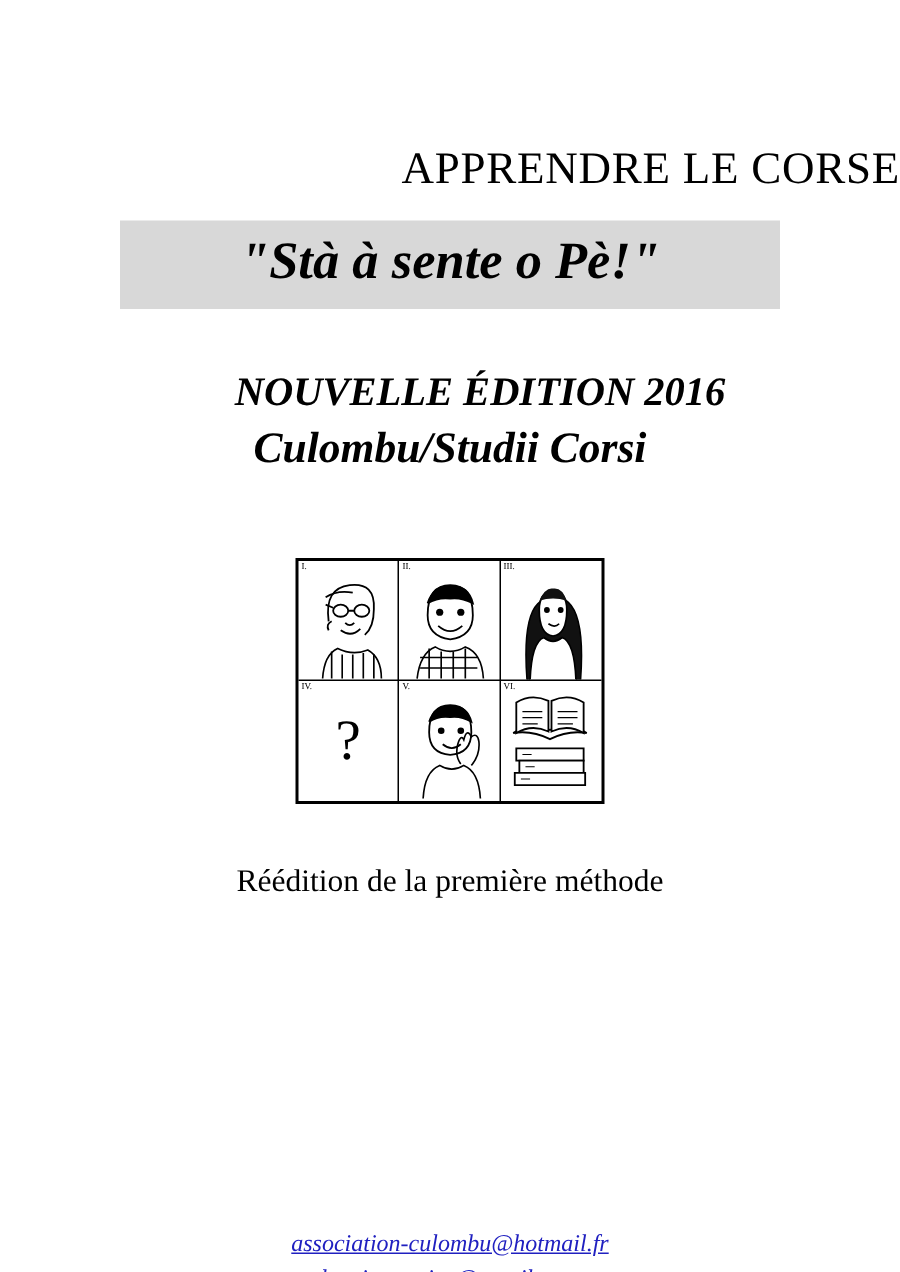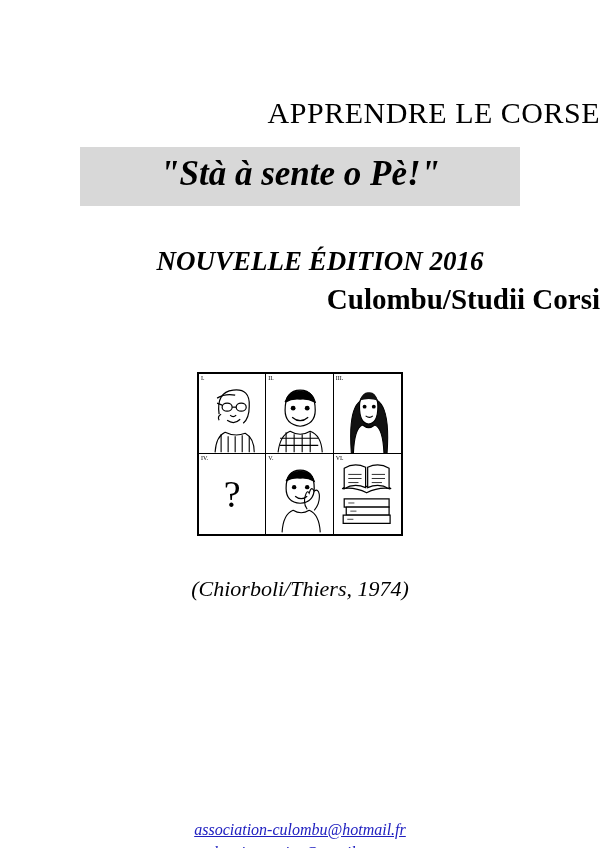--- a/index.html
+++ b/index.html
@@ -50,22 +50,23 @@
     font-family: "Liberation Serif", serif;
     font-style: italic;
     font-weight: bold;
     font-size: 27px;
     margin-top: 40px;
     line-height: 1.15;
     margin-left: 40px;
   }
 
   .publisher {
-    text-align: right;
-    font-family: "Liberation Serif", serif;
+    text-align: center;
+    font-family: "Liberation Serif", serif;
+    font-style: italic;
     font-weight: bold;
     font-size: 29px;
     margin-top: 6px;
     line-height: 1.15;
   }
 
   .illustration-wrap {
     margin-top: 56px;
     display: flex;
     justify-content: center;
@@ -260,21 +261,21 @@
           <g stroke="#000" stroke-width="0.7">
             <path d="M14 48 h6 M16 56 h6 M13 64 h6"></path>
           </g>
         </svg>
       </div>
 
     </div>
   </div>
 
   <div class="caption">
-    <div class="line3">(Chiorboli/Thiers, 1974)</div>
+    <div>Réédition de la première méthode</div>
   </div>
 
   <div class="contacts">
     <span class="email-line">
       <a href="#">association-culombu@hotmail.fr</a>
     </span>
     <span class="email-line">
       <a href="#">bastia.corsica@gmail.com</a>
     </span>
   </div>

